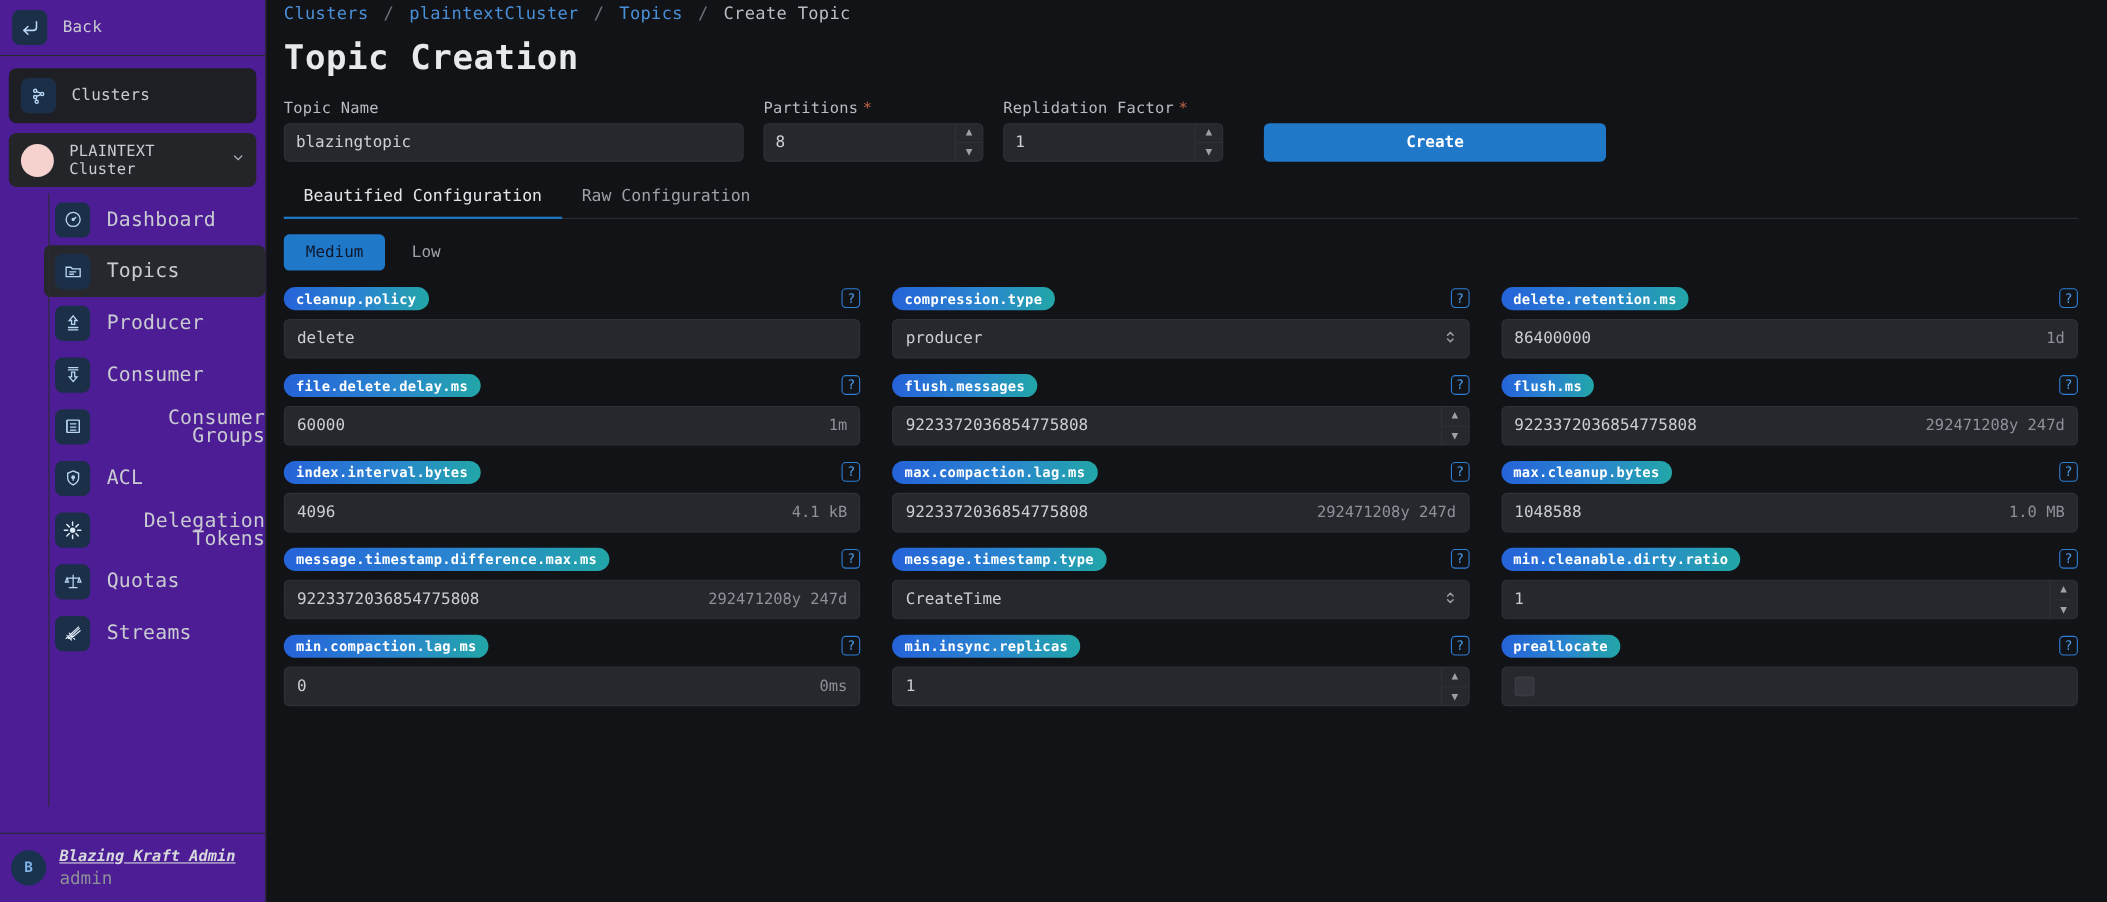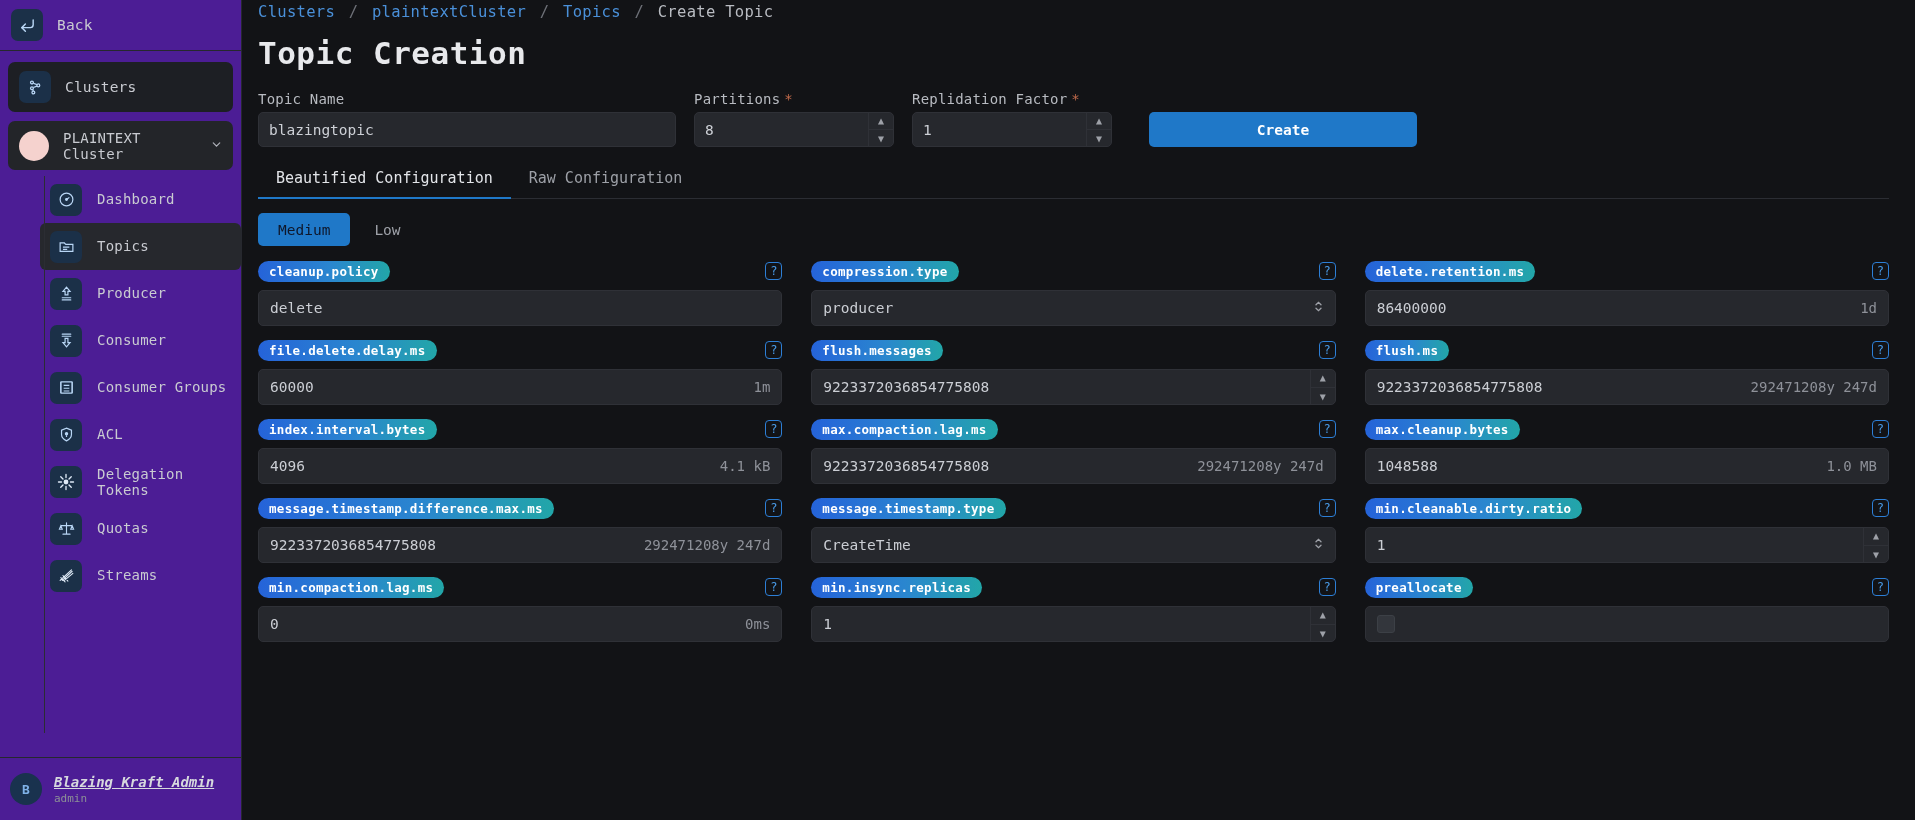--- a/index.html
+++ b/index.html
@@ -54,34 +54,34 @@
   .nav-rail {
     position: absolute; left: 44px; top: 6px; bottom: 24px;
     width: 1px; background: #2b2d33;
   }
   .nav-item {
     margin-left: 40px; margin-right: 0;
     height: 47px; display: flex; align-items: center;
     gap: 15px; padding-left: 10px; border-radius: 6px;
   }
   .nav-item.active { background: #26282d; }
-  .nav-item .sb-label { font-size: 14px; line-height: 17px; }
+  .nav-item .sb-label { font-size: 18px; line-height: 17px; text-align: right; }
   .nav-item.two-line .sb-label { line-height: 16px; }
 
   .sb-user {
     height: 63px; border-top: 1px solid #26282e;
     display: flex; align-items: center; gap: 12px; padding-left: 10px;
   }
   .user-av {
     width: 32px; height: 32px; border-radius: 50%;
     background: #19324e; color: #7fb2e8; font-size: 13px; font-weight: bold;
     display: flex; align-items: center; justify-content: center; flex: 0 0 32px;
   }
   .user-name { font-size: 14px; font-style: italic; color: #d6d8dd; font-weight: bold; text-decoration: underline; }
-  .user-role { font-size: 11px; color: #8d9097; margin-top: 2px; }
+  .user-role { font-size: 16px; color: #8d9097; margin-top: 2px; }
 
   
   .main { flex: 1; padding: 0 26px 0 16px; overflow: hidden; }
   .breadcrumb { padding-top: 3px; font-size: 15.5px; letter-spacing: .3px; }
   .bc-link { color: #4a90d9; }
   .bc-sep { color: #6e7178; margin: 0 4px; }
   .bc-cur { color: #b9bcc2; }
 
   .page-title {
     font-size: 31px; font-weight: bold; color: #e8e9ec;
@@ -103,21 +103,21 @@
     position: absolute; right: 0; top: -1px; width: 25px; height: 35px;
     border-left: 1px solid #2f3137;
     display: flex; flex-direction: column;
   }
   .spin div {
     flex: 1; display: flex; align-items: center; justify-content: center;
     color: #9ea1a8; font-size: 10px;
   }
   .spin div:first-child { border-bottom: 1px solid #2f3137; }
   .btn-create {
-    width: 268px; height: 35px; background: #1f78c8; border-radius: 5px;
+    width: 311px; height: 35px; background: #1f78c8; border-radius: 5px;
     color: #fff; font-size: 14.5px; font-weight: bold;
     display: flex; align-items: center; justify-content: center;
     margin-left: 19px;
   }
 
   .tabs { display: flex; gap: 0; margin-top: 22px; border-bottom: 1px solid #2b2d33; }
   .tab {
     padding: 0 18px 11px 18px; font-size: 15px; color: #9da0a7;
     position: relative;
   }

